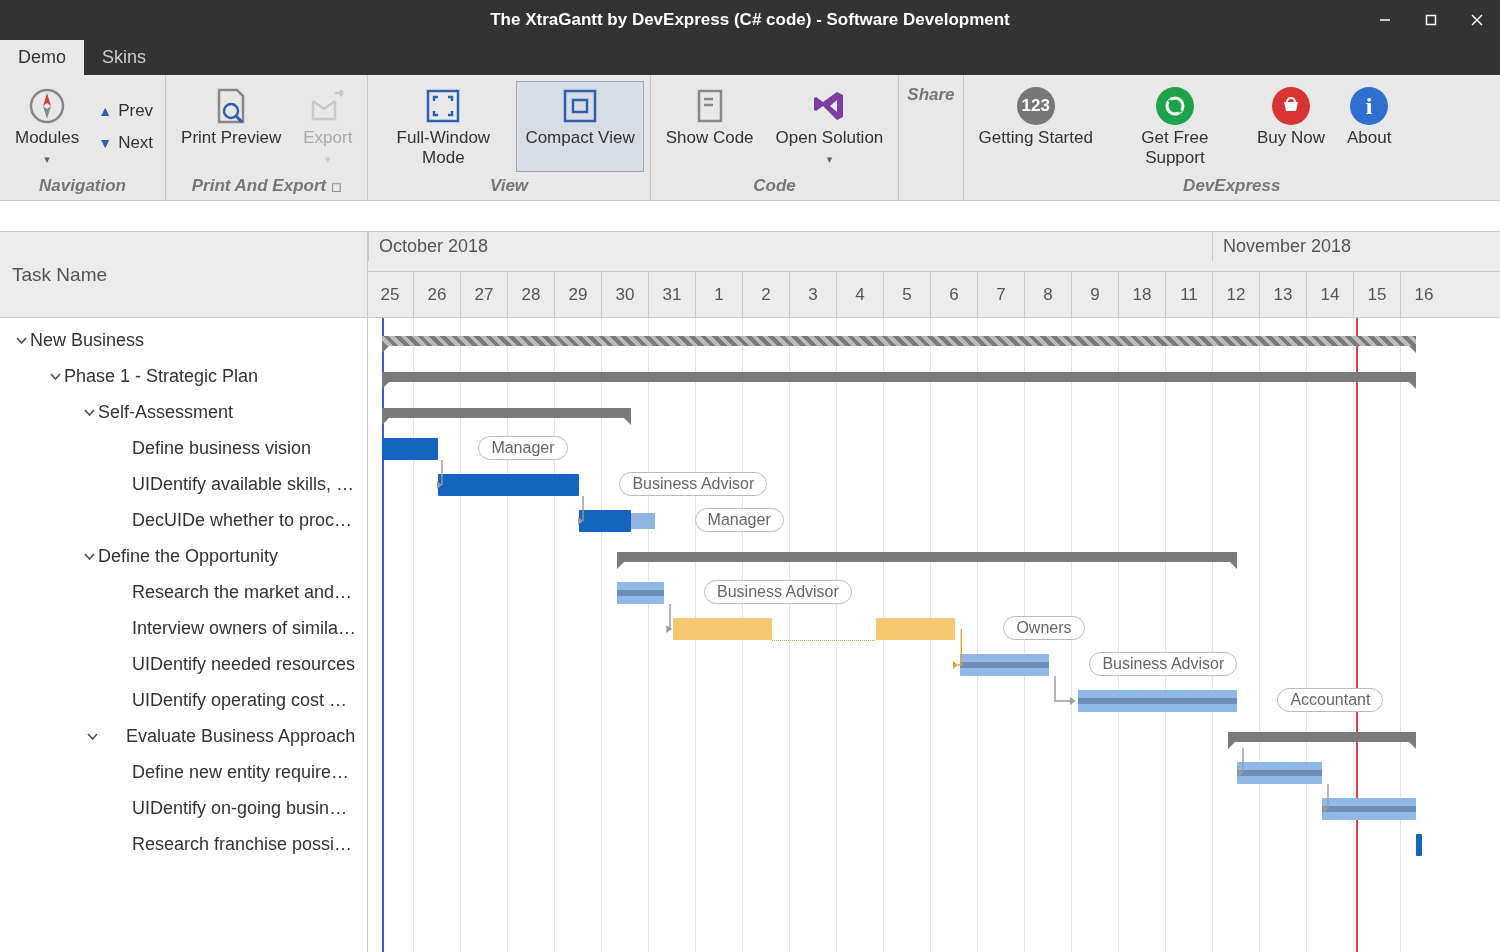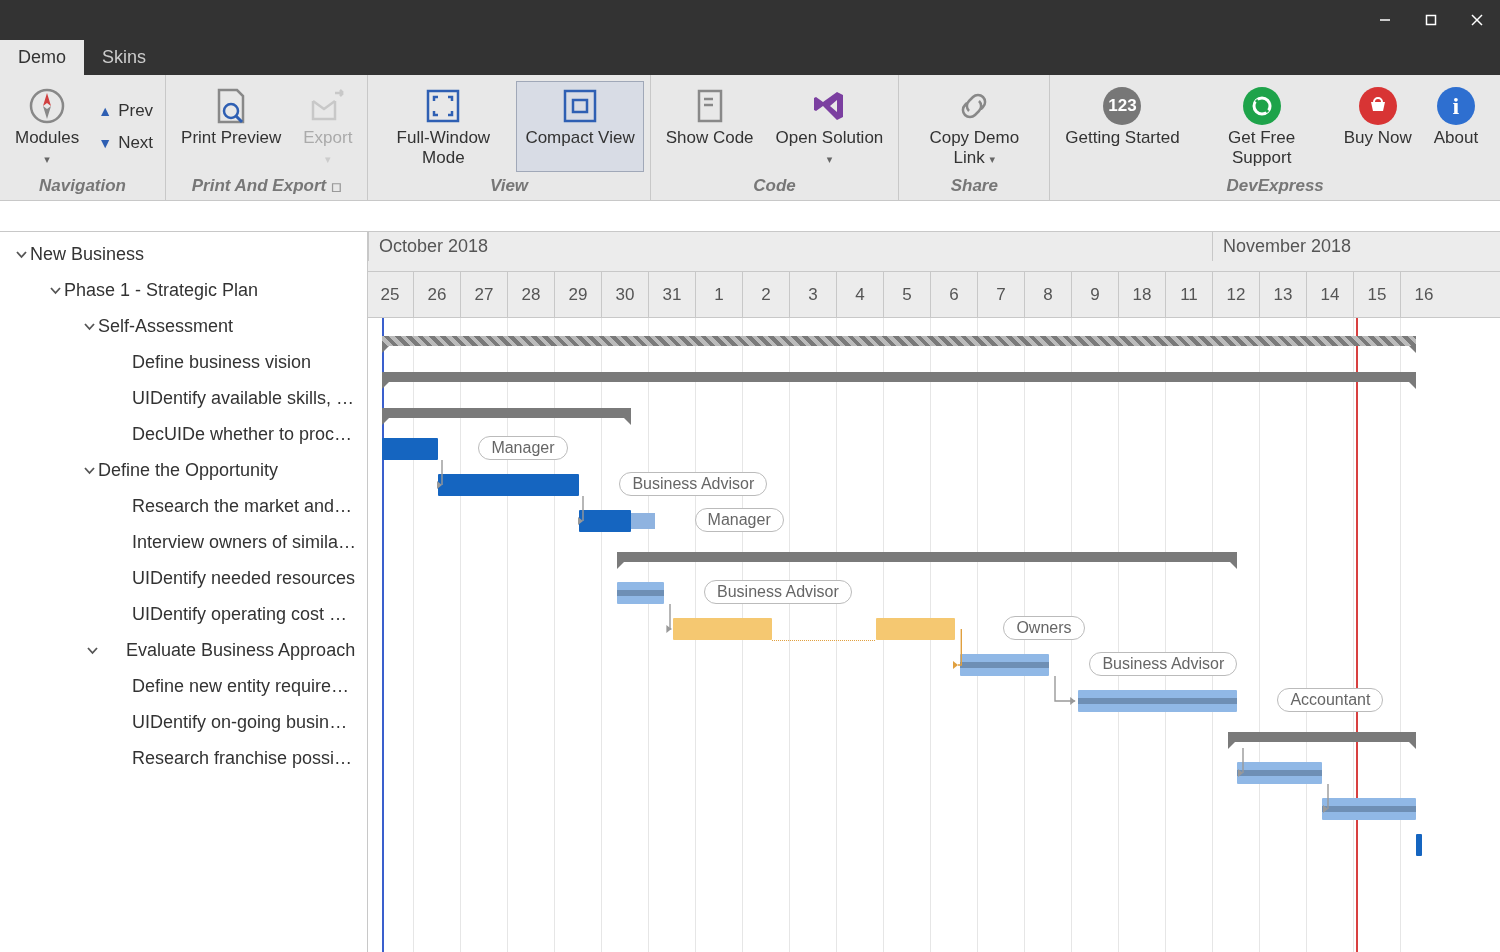--- a/index.html
+++ b/index.html
@@ -69,20 +69,21 @@
   .today-line { position: absolute; top: 0; bottom: 0; width: 2px; background: #3a5fcd; }
   .red-line { position: absolute; top: 0; bottom: 0; width: 2px; background: #d84040; }
   
   
   .circ { width: 38px; height: 38px; border-radius: 50%; display: flex; align-items: center; justify-content: center; color: #fff; font-weight: 700; font-size: 17px; }
 </style>
 </head>
 <body>
 
 <div class="titlebar">
+  <div class="title">The XtraGantt by DevExpress (C# code) - Software Development</div>
   <div class="win-controls">
     <div>
         <svg width="12" height="12">
           <line x1="1" y1="6" x2="11" y2="6" stroke="#fff" stroke-width="1.5"></line>
         </svg>
       </div>
     <div>
         <svg width="12" height="12">
           <rect x="1.5" y="1.5" width="9" height="9" fill="none" stroke="#fff" stroke-width="1.5"></rect>
         </svg>
@@ -197,30 +198,20 @@
               <path d="M26 4 l6 3 v22 l-6 3 l-14 -14 l-7 5 l-2 -1 v-12 l2 -1 l7 5 z M26 12 l-7 6 l7 6 z" fill="#7b3fa0"></path>
             </svg>
         </div>
         <div class="lbl"><span>Open Solution</span><br><span style="font-size:11px;color:#666">▾</span></div>
       </div>
     </div>
     <div class="ribbon-group-label">Code</div>
   </div>
 
   <div class="ribbon-group">
-    <div class="ribbon-group-body">
-      <div class="ribbon-btn">
-        <div class="icon">
-          <svg width="38" height="38" viewBox="0 0 38 38">
-              <path d="M14 24 a7 7 0 0 1 0 -10 l4 -4 a7 7 0 0 1 10 10 l-2 2 M24 14 a7 7 0 0 1 0 10 l-4 4 a7 7 0 0 1 -10 -10 l2 -2" fill="none" stroke="#888" stroke-width="2.5"></path>
-            </svg>
-        </div>
-        <div class="lbl"><span>Copy Demo Link</span> <span style="font-size:11px;color:#666">▾</span></div>
-      </div>
-    </div>
     <div class="ribbon-group-label">Share</div>
   </div>
 
   <div class="ribbon-group" style="flex:1;border-right:none">
     <div class="ribbon-group-body">
       <div class="ribbon-btn">
         <div class="icon">
             <div class="circ" style="background:#777">123</div>
           </div>
         <div class="lbl">Getting Started</div>
@@ -254,20 +245,21 @@
         <div class="lbl">About</div>
       </div>
     </div>
     <div class="ribbon-group-label">DevExpress</div>
   </div>
 </div>
 
 <div class="content">
 
   <div class="left-pane">
+    <div class="left-header">Task Name</div>
     <div class="tree" id="tree">
         <div class="tree-row" style="padding-left: 12px;">
           <span class="chev">
             <svg width="11" height="11">
               <path d="M1 3 L5.5 8 L10 3" fill="none" stroke="#555" stroke-width="1.8"></path>
             </svg>
           </span>
           <span class="tlabel">New Business</span>
         </div>
         <div class="tree-row" style="padding-left: 46px;">

